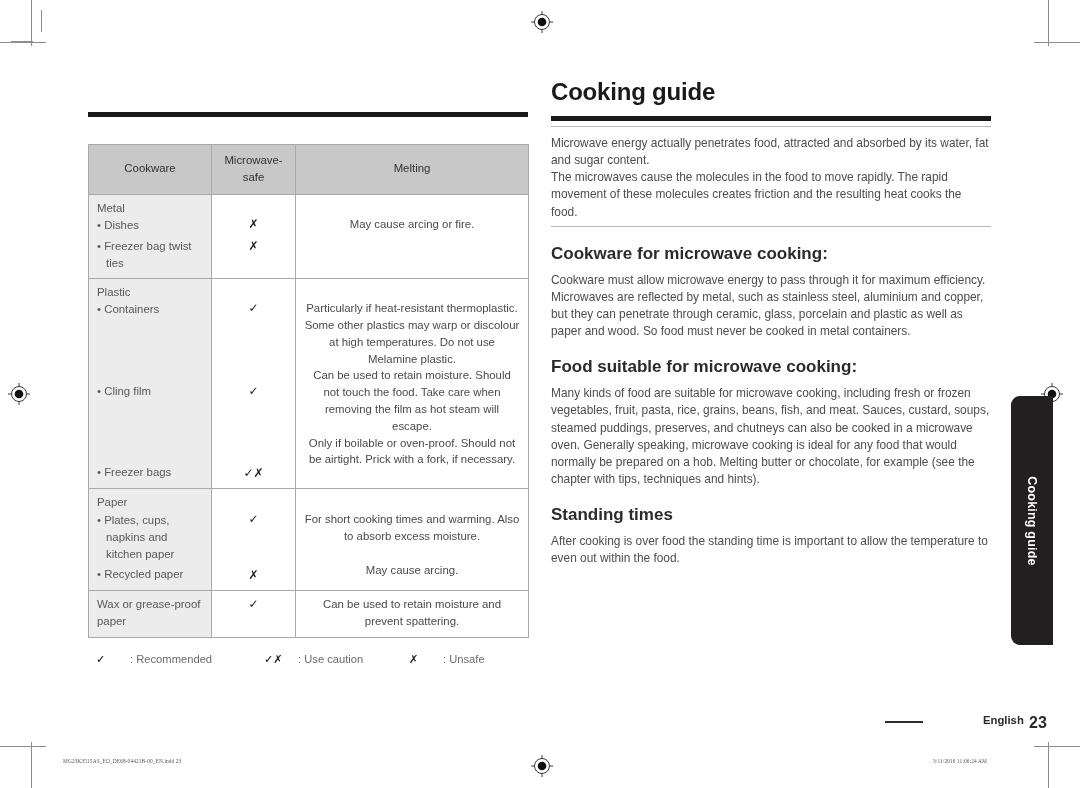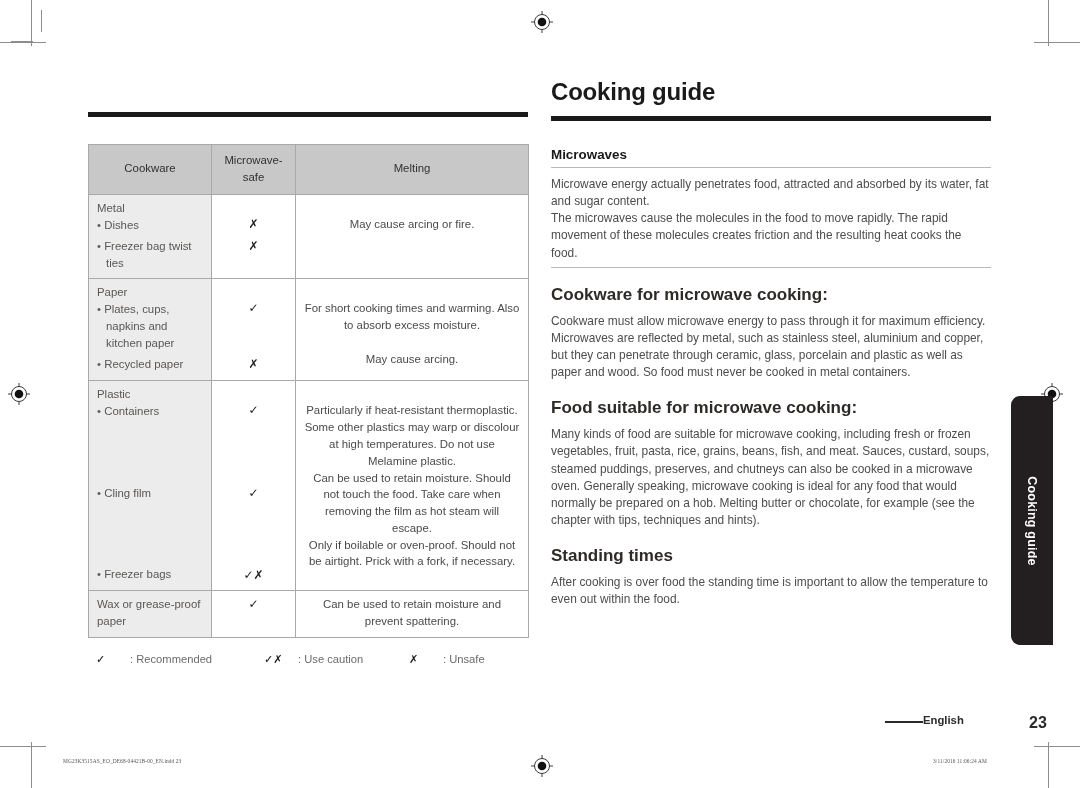--- a/index.html
+++ b/index.html
@@ -103,21 +103,21 @@
   .side-tab span{
     position:absolute;left:50%;top:50%;
     transform:translate(-50%,-50%) rotate(90deg);
     white-space:nowrap;
     color:#ffffff;font-size:12.5px;font-weight:bold;
     letter-spacing:0.2px;
   }
 
   
   .foot-rule{position:absolute;left:885px;top:721px;width:38px;height:2px;background:#2b2b2b;}
-  .foot-lang{position:absolute;left:880px;top:714px;font-size:11.3px;font-weight:bold;color:#2b2b2b;padding-left:43px;}
+  .foot-lang{position:absolute;left:940px;top:714px;font-size:11.3px;font-weight:bold;color:#2b2b2b;padding-left:43px;}
   .foot-pageno{position:absolute;left:1029px;top:714px;font-size:16px;font-weight:bold;color:#2b2b2b;}
 
   .print-left{position:absolute;left:63px;top:758px;font-size:5.4px;color:#555;letter-spacing:0.1px;font-family:"Liberation Serif","DejaVu Serif",serif;}
   .print-right{position:absolute;left:933px;top:758px;font-size:5.4px;color:#555;letter-spacing:0.1px;font-family:"Liberation Serif","DejaVu Serif",serif;}
 </style>
 </head>
 <body>
 
 <div class="page">
 
@@ -210,58 +210,58 @@
             <div class="mkx">✗</div>
           </td>
           <td class="cmt">
             <div class="spacer-line"></div>
             <div>May cause arcing or fire.</div>
           </td>
         </tr>
 
         <tr>
           <td class="cat">
-            <span class="catname">Paper</span>
-            <span class="bullet">• <span>Plates, cups, napkins and kitchen paper</span></span>
-            <span class="bullet">• <span>Recycled paper</span></span>
-          </td>
-          <td class="mark">
-            <div class="spacer-line"></div>
-            <div class="mk">✓</div>
-            <div style="height:38px;"></div>
-            <div class="mkx">✗</div>
-          </td>
-          <td class="cmt">
-            <div class="spacer-line"></div>
-            <div>For short cooking times and warming. Also to absorb excess moisture.</div>
-            <div style="height:17px;"></div>
-            <div>May cause arcing.</div>
-          </td>
-        </tr>
-
-        <tr>
-          <td class="cat">
             <span class="catname">Plastic</span>
             <span class="bullet">• <span>Containers</span></span>
             <span class="bullet" style="margin-top:65px;">• <span>Cling film</span></span>
             <span class="bullet" style="margin-top:64px;">• <span>Freezer bags</span></span>
           </td>
           <td class="mark">
             <div class="spacer-line"></div>
             <div class="mk">✓</div>
             <div style="height:65px;"></div>
             <div class="mk">✓</div>
             <div style="height:64px;"></div>
             <div><span class="mk">✓</span><span class="mkx">✗</span></div>
           </td>
           <td class="cmt">
             <div class="spacer-line"></div>
             <div>Particularly if heat-resistant thermoplastic. Some other plastics may warp or discolour at high temperatures. Do not use Melamine plastic.</div>
             <div>Can be used to retain moisture. Should not touch the food. Take care when removing the film as hot steam will escape.</div>
             <div>Only if boilable or oven-proof. Should not be airtight. Prick with a fork, if necessary.</div>
+          </td>
+        </tr>
+
+        <tr>
+          <td class="cat">
+            <span class="catname">Paper</span>
+            <span class="bullet">• <span>Plates, cups, napkins and kitchen paper</span></span>
+            <span class="bullet">• <span>Recycled paper</span></span>
+          </td>
+          <td class="mark">
+            <div class="spacer-line"></div>
+            <div class="mk">✓</div>
+            <div style="height:38px;"></div>
+            <div class="mkx">✗</div>
+          </td>
+          <td class="cmt">
+            <div class="spacer-line"></div>
+            <div>For short cooking times and warming. Also to absorb excess moisture.</div>
+            <div style="height:17px;"></div>
+            <div>May cause arcing.</div>
           </td>
         </tr>
 
         <tr>
           <td class="cat">
             <span class="catname">Wax or grease-proof paper</span>
           </td>
           <td class="mark">
             <div class="mk">✓</div>
           </td>
@@ -285,21 +285,20 @@
         <span class="sym">✗</span>
         <span>: Unsafe</span>
       </div>
     </div>
   </div>
 
   <div class="right-col">
     <h1 class="page-title">Cooking guide</h1>
     <div class="title-rule"></div>
 
-    <h2 class="sec">Microwaves</h2>
     <div class="sec-rule"></div>
     <p class="body first">Microwave energy actually penetrates food, attracted and absorbed by its water, fat and sugar content.</p>
     <p class="body" style="margin-top:0;">The microwaves cause the molecules in the food to move rapidly. The rapid movement of these molecules creates friction and the resulting heat cooks the food.</p>
 
     <div class="sec-rule"></div>
 
     <h3 class="sub">Cookware for microwave cooking:</h3>
     <p class="body first">Cookware must allow microwave energy to pass through it for maximum efficiency. Microwaves are reflected by metal, such as stainless steel, aluminium and copper, but they can penetrate through ceramic, glass, porcelain and plastic as well as paper and wood. So food must never be cooked in metal containers.</p>
 
     <h3 class="sub">Food suitable for microwave cooking:</h3>

